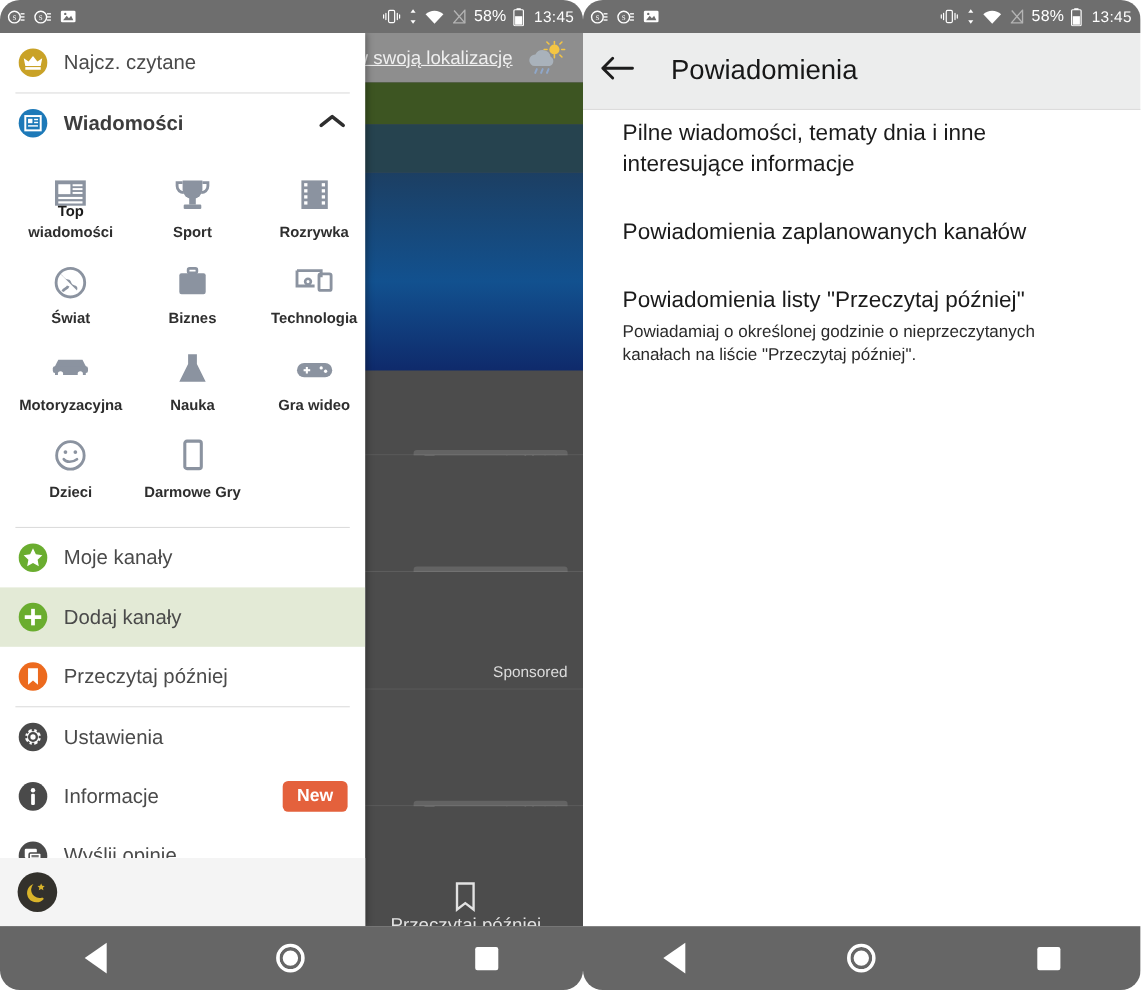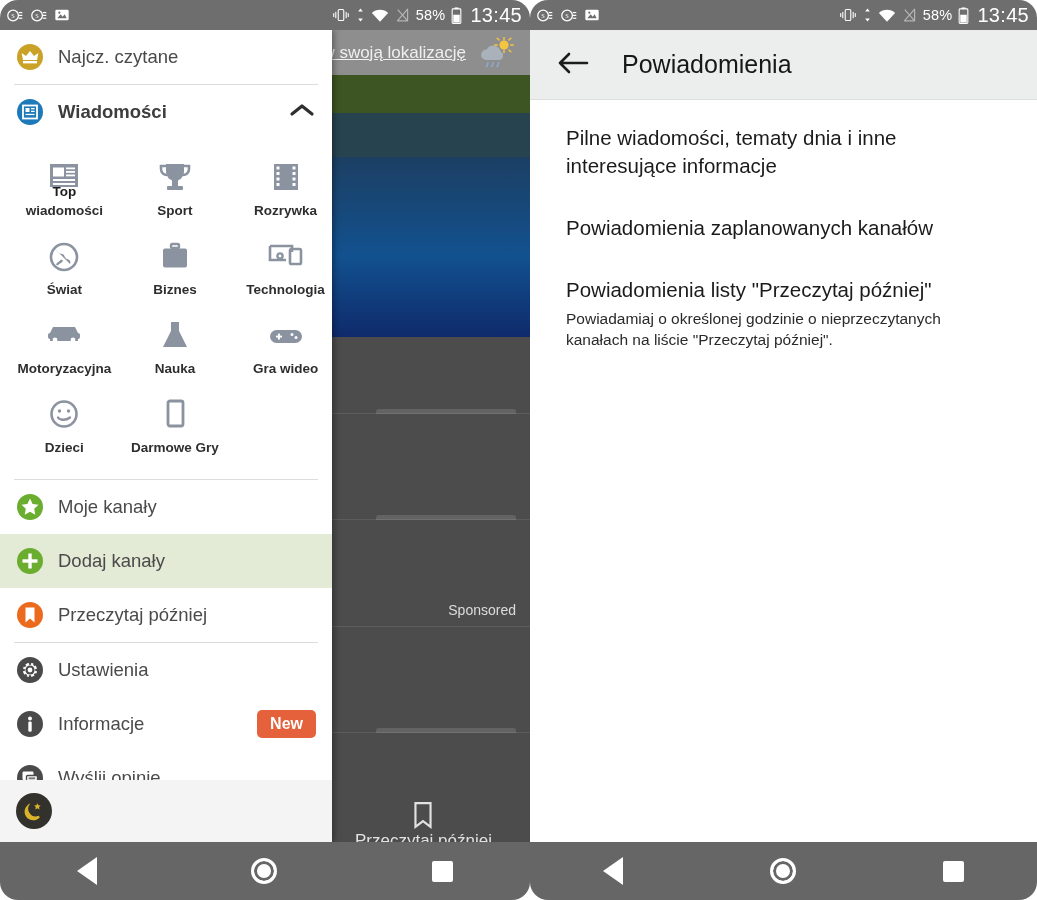--- a/index.html
+++ b/index.html
@@ -18,21 +18,21 @@
 
   .statusbar {
     height: 30px; background: #6e6e6e; color: #ffffff;
     display: flex; align-items: center; padding: 0 8px 0 6px;
     font-size: 14px; position: relative; z-index: 40;
   }
   .sb-left  { display: flex; align-items: center; gap: 7px; }
   .sb-right { margin-left: auto; display: flex; align-items: center; gap: 6px; }
   .sb-ico { display: block; }
   .sb-battery-text { font-size: 14.5px; letter-spacing: .2px; }
-  .sb-clock { font-size: 20px; letter-spacing: .3px; margin-left: 2px; }
+  .sb-clock { font-size: 14px; letter-spacing: .3px; margin-left: 2px; }
 
   .navbar {
     position: absolute; left: 0; bottom: 0; width: 100%; height: 58px;
     background: #666666; display: flex; align-items: center;
     justify-content: space-around; z-index: 45;
   }
   .nav-back {
     width: 0; height: 0; border-style: solid;
     border-width: 14px 20px 14px 0; border-color: transparent #fff transparent transparent;
   }
@@ -124,24 +124,24 @@
 
   .drawer-foot { height: 62px; background: #f4f4f4; display: flex; align-items: center; padding-left: 16px; }
   .moon-btn {
     width: 36px; height: 36px; border-radius: 50%; background: #33312c;
     display: flex; align-items: center; justify-content: center;
   }
 
   
   .appbar {
     height: 70px; background: #eceded; display: flex; align-items: center;
-    padding-left: 28px; gap: 32px; border-bottom: 1px solid #dcdcdc;
+    padding-left: 16px; gap: 32px; border-bottom: 1px solid #dcdcdc;
   }
   .appbar-title { font-size: 25px; color: #171717; }
-  .settings-list { padding: 24px 0 0 0; background: #fff; height: calc(900px - 30px - 70px - 58px); }
+  .settings-list { padding: 7px 0 0 0; background: #fff; height: calc(900px - 30px - 70px - 58px); }
   .set-row { padding: 0 30px 0 36px; margin-bottom: 34px; }
   .set-title { font-size: 20.5px; color: #1b1b1b; line-height: 28px; }
   .set-sub { font-size: 15.5px; color: #2a2a2a; line-height: 21px; margin-top: 4px; }
 </style>
 </head>
 <body>
 
 <div class="screens">
 
   <div class="phone phone-left">

